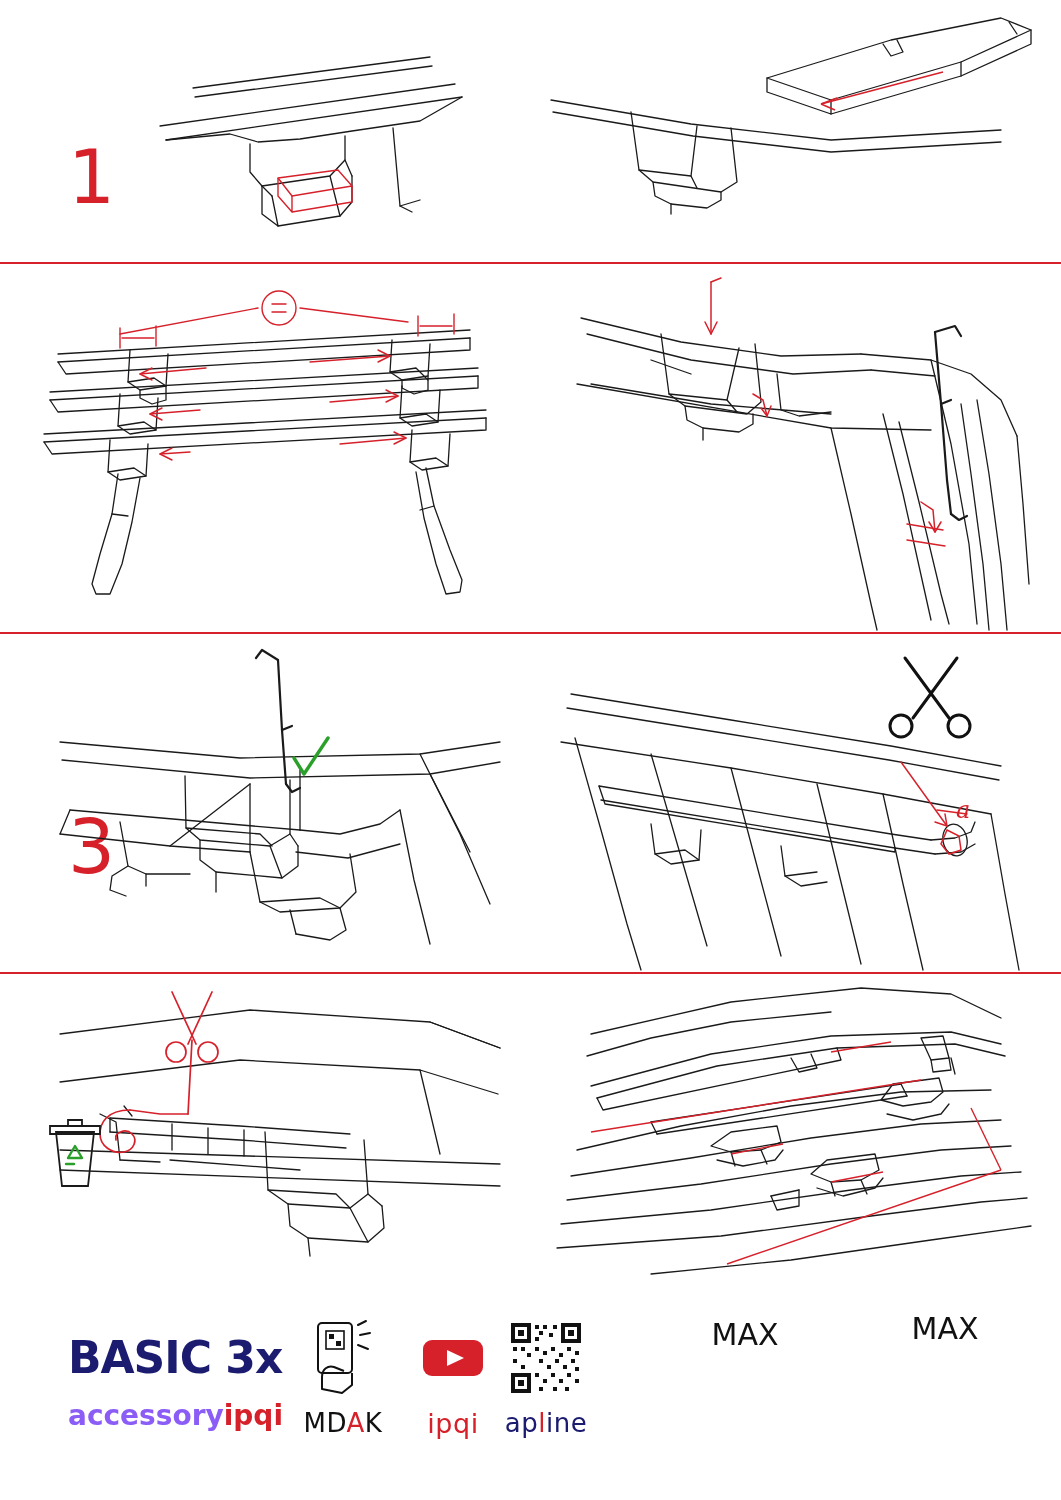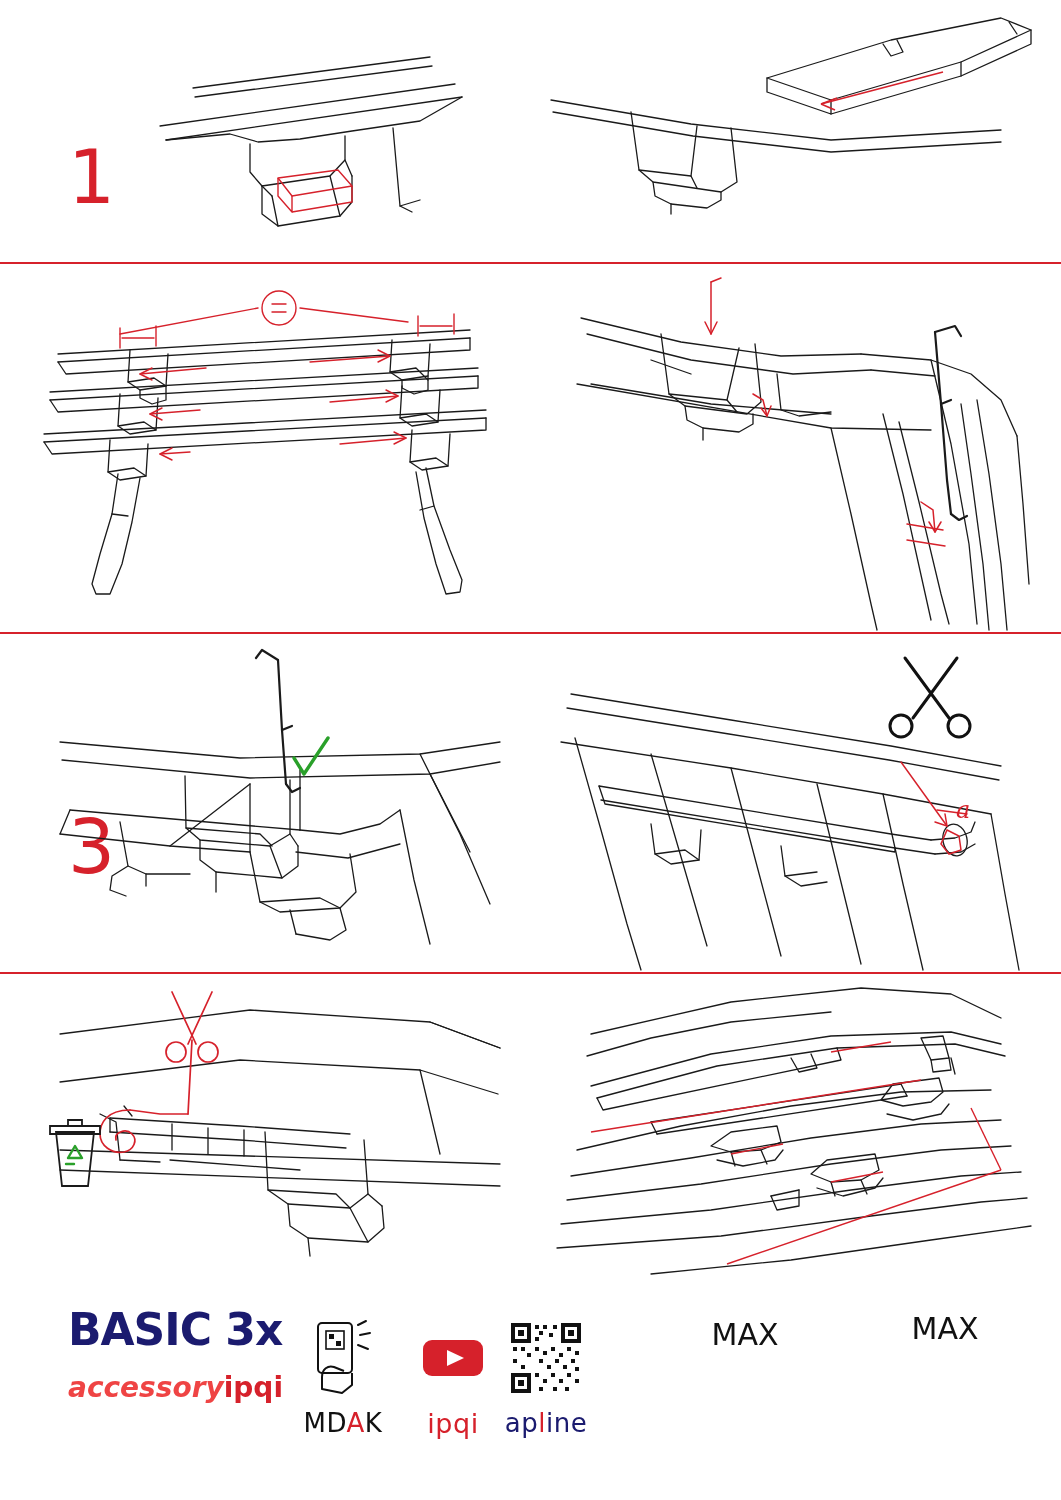--- a/index.html
+++ b/index.html
@@ -73,38 +73,38 @@
   .footer {
     position: absolute;
     left: 0;
     top: 1296px;
     width: 1061px;
     height: 204px;
   }
   .brand-block {
     position: absolute;
     left: 68px;
-    top: 12px;
+    top: 40px;
   }
   .brand-title {
     font-family: "DejaVu Sans", sans-serif;
     font-weight: bold;
     font-size: 44px;
     color: #1b1b6f;
     letter-spacing: -1px;
     line-height: 1;
   }
   .brand-sub {
     margin-top: 22px;
     font-family: "DejaVu Sans", sans-serif;
     font-weight: bold;
     font-size: 28px;
     line-height: 1;
   }
-  .brand-sub .a { color: #ef4444; font-style: italic; }
+  .brand-sub .a { color: #8b5cf6; }
   .brand-sub .b { color: #d6212b; }
 
   .logo-item {
     position: absolute;
     text-align: center;
   }
   .logo-cap {
     font-family: "DejaVu Sans", sans-serif;
     font-size: 26px;
     letter-spacing: 0.5px;

